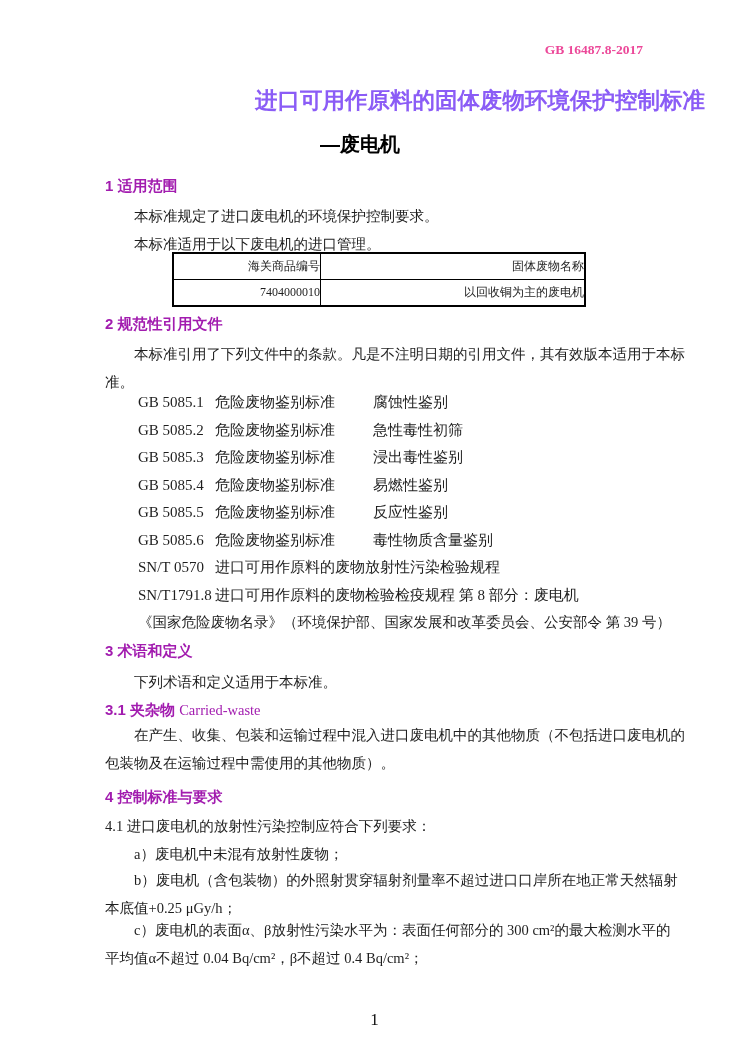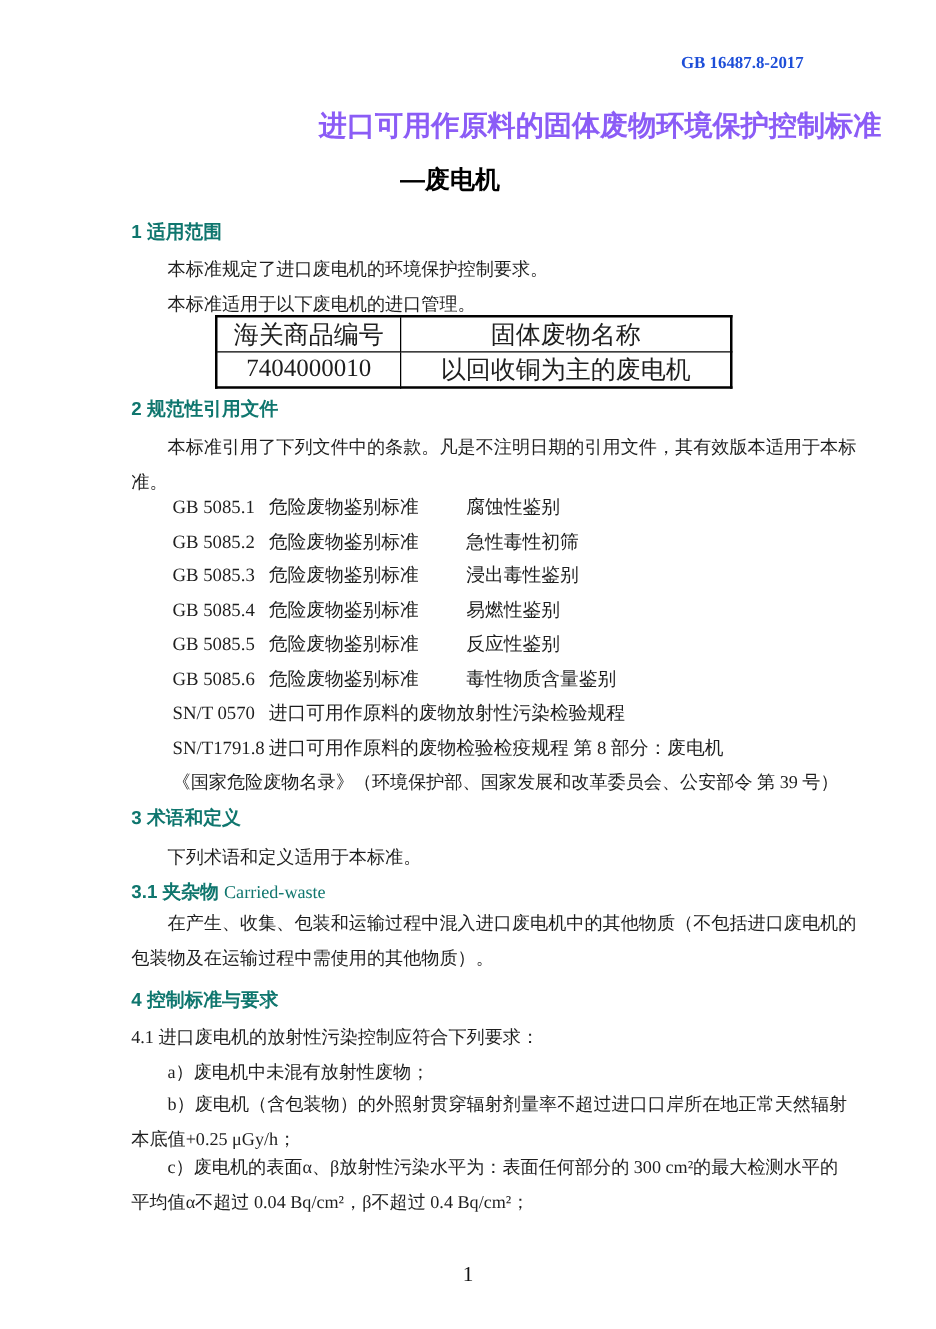--- a/index.html
+++ b/index.html
@@ -12,21 +12,21 @@
     font-family:"Liberation Serif","DejaVu Serif",serif;
     color:#1e1e1e;
     overflow:hidden;
   }
   .docnum {
     text-align:right;
     padding-right:62px;
     font-weight:bold;
     font-size:13.5px;
     line-height:16px;
-    color:#1d4ed8;
+    color:#ec4899;
   }
   .title1 {
     font-family:"Liberation Sans","DejaVu Sans",sans-serif;
     font-weight:bold;
     font-size:22.5px;
     line-height:30px;
     color:#8b5cf6;
     text-align:right;
     margin:28px 0 0 -90px;
   }
@@ -37,21 +37,21 @@
     line-height:30px;
     color:#000;
     text-align:center;
     margin:13px 0 0 -90px;
   }
   .h {
     font-family:"Liberation Sans","DejaVu Sans",sans-serif;
     font-weight:bold;
     font-size:15px;
     line-height:21px;
-    color:#0f766e;
+    color:#a21caf;
   }
   .h1m { margin-top:16px; }
   .h2m { margin-top:6px; }
   .h3m { margin-top:3px; }
   .h31m { margin-top:3px; }
   .h4m { margin-top:9px; }
   .p {
     font-size:14.5px;
     line-height:27.5px;
   }
@@ -65,22 +65,22 @@
   .bm { margin-top:-1px; }
   .cm { margin-top:-5px; }
   .en-term { font-weight:normal; font-family:"Liberation Serif","DejaVu Serif",serif; font-size:14.5px; }
   table.customs {
     border-collapse:collapse;
     margin:-6px 0 0 67px;
     border:2px solid #000;
   }
   table.customs td {
     border:1px solid #000;
-    text-align:center;
-    font-size:20px;
+    text-align:right;
+    font-size:12px;
     height:25px;
     padding:0;
     color:#1e1e1e;
   }
   td.c1 { width:146px; }
   td.c2 { width:263px; }
   .refs { margin-top:-7px; }
   .ref-row {
     display:flex;
     margin-left:33px;

